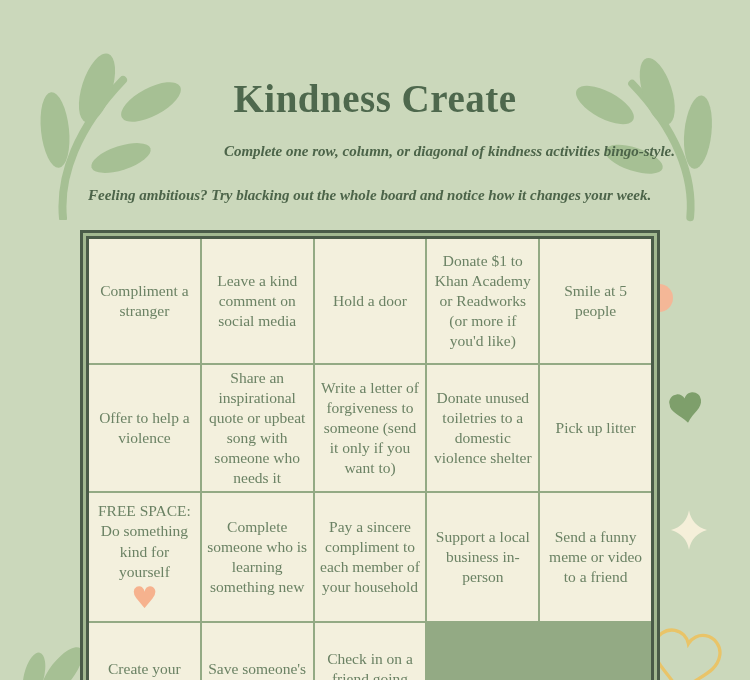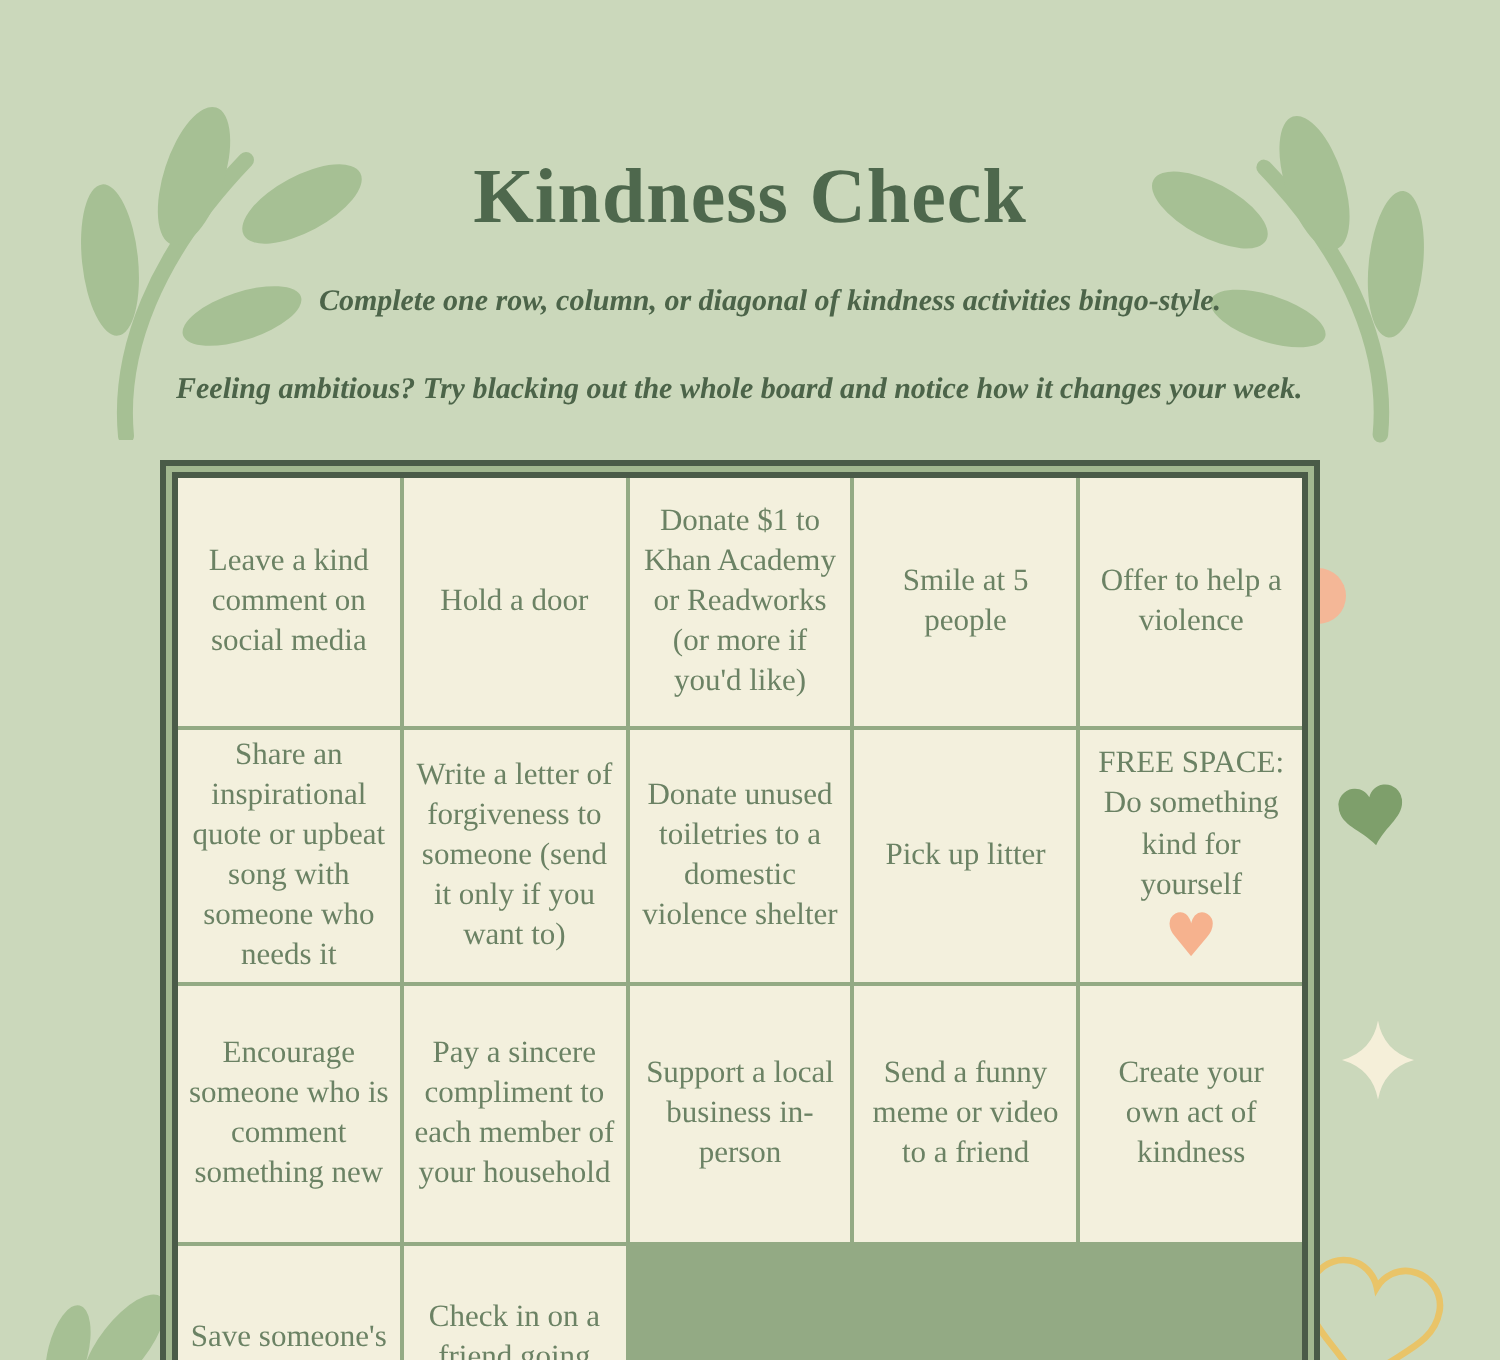--- a/index.html
+++ b/index.html
@@ -7,21 +7,21 @@
     width:750px;height:680px;overflow:hidden;position:relative;
     background:#cbd8bb;
     font-family:"Liberation Serif","DejaVu Serif",serif;
   }
   .deco{position:absolute;pointer-events:none;}
   .title{
     position:absolute;top:76px;left:0;width:750px;text-align:center;
     font-size:39px;font-weight:700;color:#4e684d;letter-spacing:.5px;
   }
   .subtitle{
-    position:absolute;top:143px;left:95px;width:580px;text-align:center;
+    position:absolute;top:143px;left:95px;width:580px;text-align:right;
     font-size:15px;font-weight:700;font-style:italic;color:#4c6449;
   }
   .note{
     position:absolute;top:184px;left:88px;width:578px;text-align:left;
     font-size:15px;font-weight:700;font-style:italic;color:#4c6449;line-height:1.5;
   }
   .board{
     position:absolute;left:80px;top:230px;width:580px;z-index:2;
     border:3px solid #4a5b48;background:#a2b890;padding:3px;box-sizing:border-box;
   }
@@ -72,29 +72,32 @@
   </g>
 </svg>
 
 <svg class="deco" style="left:14px;top:634px;" width="84" height="46" viewBox="0 0 84 46">
   <g fill="#a6c094">
     <ellipse cx="48" cy="38" rx="12" ry="30" transform="rotate(38 48 38)"></ellipse>
     <ellipse cx="20" cy="42" rx="10" ry="24" transform="rotate(14 20 42)"></ellipse>
   </g>
 </svg>
 
-<div class="title">Kindness Check</div>
+<div class="title">Kindness Create</div>
 <div class="subtitle">Complete one row, column, or diagonal of kindness activities bingo-style.</div>
 <div class="note">Feeling ambitious? Try blacking out the whole board and notice how it changes your week.</div>
 
 <div class="peach-circle deco"></div>
 
 <div class="board">
   <div class="board-inner">
     <div class="grid">
+        <div class="cell">
+          <span>Compliment a stranger</span>
+        </div>
         <div class="cell">
           <span>Leave a kind comment on social media</span>
         </div>
         <div class="cell">
           <span>Hold a door</span>
         </div>
         <div class="cell">
           <span>Donate $1 to Khan Academy or Readworks (or more if you'd like)</span>
         </div>
         <div class="cell">
@@ -113,21 +116,21 @@
           <span>Donate unused toiletries to a domestic violence shelter</span>
         </div>
         <div class="cell">
           <span>Pick up litter</span>
         </div>
         <div class="cell">
           <span>FREE SPACE: Do something kind for yourself</span>
           <span class="free-heart">♥</span>
         </div>
         <div class="cell">
-          <span>Encourage someone who is comment something new</span>
+          <span>Complete someone who is learning something new</span>
         </div>
         <div class="cell">
           <span>Pay a sincere compliment to each member of your household</span>
         </div>
         <div class="cell">
           <span>Support a local business in-person</span>
         </div>
         <div class="cell">
           <span>Send a funny meme or video to a friend</span>
         </div>

